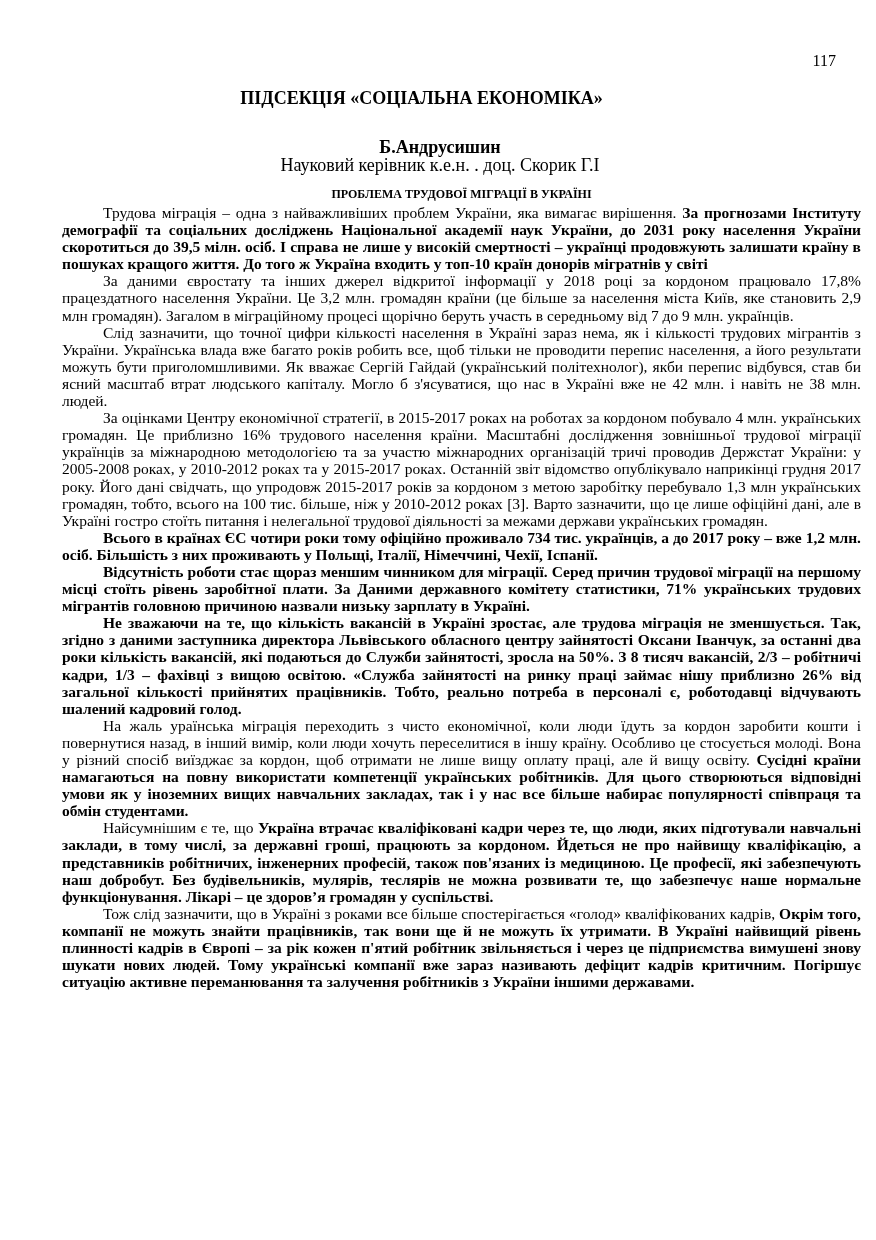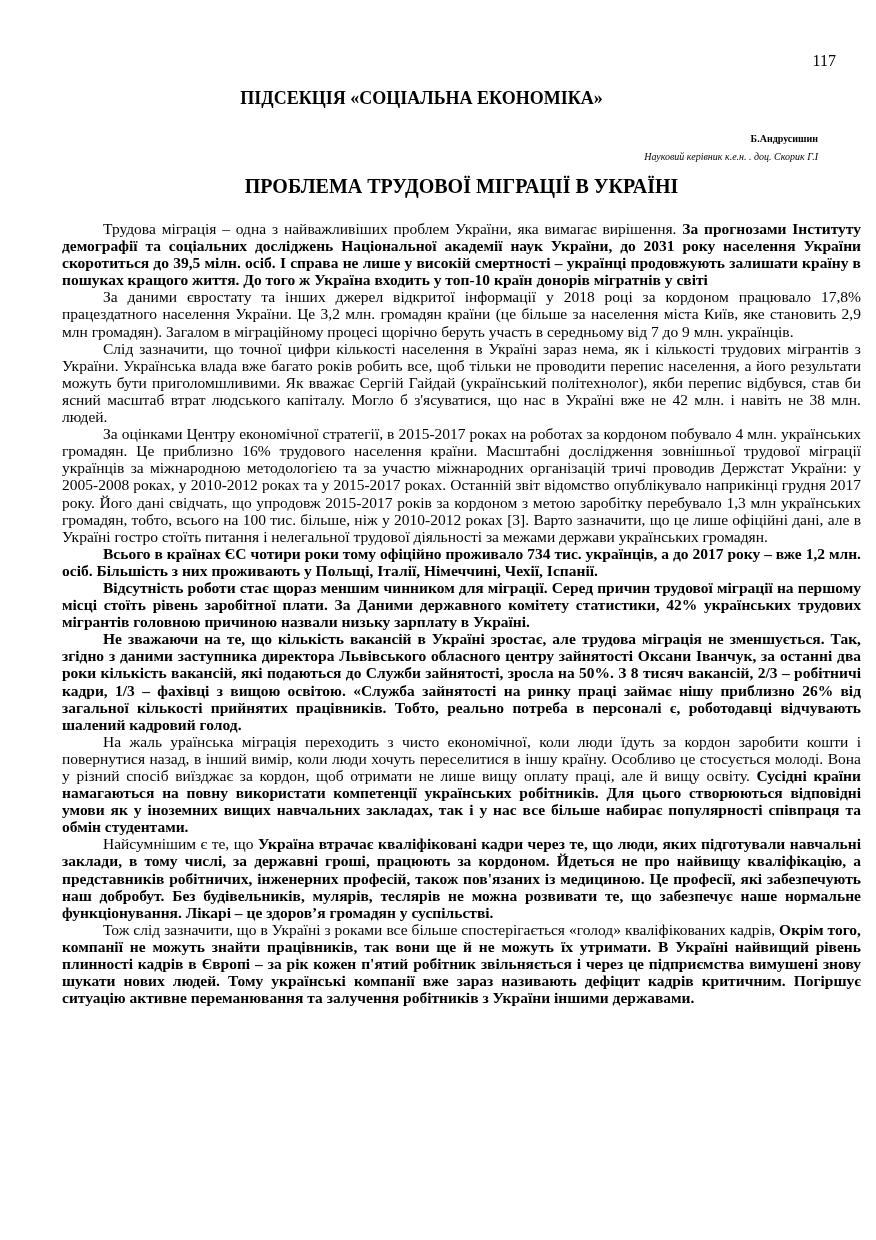--- a/index.html
+++ b/index.html
@@ -31,38 +31,37 @@
   }
   .section-title {
     margin: 88px 80px 0 0;
     text-align: center;
     font-weight: 700;
     font-size: 18px;
     line-height: 20px;
     white-space: nowrap;
   }
   .byline {
-    margin-top: 22px;
+    margin-top: 30px;
     padding-right: 43px;
-    text-align: right;
-    font-size: 10px;
+    text-align: center;
+    font-size: 18px;
     line-height: 18px;
   }
   .byline .author { font-weight: 700; }
-  .byline .supervisor { font-style: italic; }
+  .byline .supervisor { }
   .article-title {
     margin: 10px 0 0 0;
     text-align: center;
     font-weight: 700;
-    font-size: 20px;
+    font-size: 12px;
     line-height: 20px;
     white-space: nowrap;
   }
   .body-text {
-    margin-top: 24px;
     font-size: 15.5px;
     line-height: 17.1px;
     text-align: justify;
   }
   .body-text p {
     margin: 0;
     padding: 0;
     text-indent: 41px;
   }
   .body-text b { font-weight: 700; }
@@ -82,20 +81,20 @@
     </div>
 
     <div class="article-title">ПРОБЛЕМА ТРУДОВОЇ МІГРАЦІЇ В УКРАЇНІ</div>
 
     <div class="body-text">
         <p><span>Трудова міграція – одна з найважливіших проблем України, яка вимагає вирішення. </span><b>За прогнозами Інституту демографії та соціальних досліджень Національної академії наук України, до 2031 року населення України скоротиться до 39,5 мілн. осіб. І справа не лише у високій смертності – українці продовжують залишати країну в пошуках кращого життя. До того ж Україна входить у топ-10 країн донорів мігратнів у світі</b></p>
         <p><span>За даними євростату та інших джерел відкритої інформації у 2018 році за кордоном працювало 17,8% працездатного населення України. Це 3,2 млн. громадян країни (це більше за населення міста Київ, яке становить 2,9 млн громадян). Загалом в міграційному процесі щорічно беруть участь в середньому від 7 до 9 млн. українців.</span></p>
         <p><span>Слід зазначити, що точної цифри кількості населення в Україні зараз нема, як і кількості трудових мігрантів з України. Українська влада вже багато років робить все, щоб тільки не проводити перепис населення, а його результати можуть бути приголомшливими. Як вважає Сергій Гайдай (український політехнолог), якби перепис відбувся, став би ясний масштаб втрат людського капіталу. Могло б з'ясуватися, що нас в Україні вже не 42 млн. і навіть не 38 млн. людей.</span></p>
         <p><span>За оцінками Центру економічної стратегії, в 2015-2017 роках на роботах за кордоном побувало 4 млн. українських громадян. Це приблизно 16% трудового населення країни. Масштабні дослідження зовнішньої трудової міграції українців за міжнародною методологією та за участю міжнародних організацій тричі проводив Держстат України: у 2005-2008 роках, у 2010-2012 роках та у 2015-2017 роках. Останній звіт відомство опублікувало наприкінці грудня 2017 року. Його дані свідчать, що упродовж 2015-2017 років за кордоном з метою заробітку перебувало 1,3 млн українських громадян, тобто, всього на 100 тис. більше, ніж у 2010-2012 роках [3]. Варто зазначити, що це лише офіційні дані, але в Україні гостро стоїть питання і нелегальної трудової діяльності за межами держави українських громадян.</span></p>
         <p><b>Всього в країнах ЄС чотири роки тому офіційно проживало 734 тис. українців, а до 2017 року – вже 1,2 млн. осіб. Більшість з них проживають у Польщі, Італії, Німеччині, Чехії, Іспанії.</b></p>
-        <p><b>Відсутність роботи стає щораз меншим чинником для міграції. Серед причин трудової міграції на першому місці стоїть рівень заробітної плати. За Даними державного комітету статистики, 42% українських трудових мігрантів головною причиною назвали низьку зарплату в Україні.</b></p>
+        <p><b>Відсутність роботи стає щораз меншим чинником для міграції. Серед причин трудової міграції на першому місці стоїть рівень заробітної плати. За Даними державного комітету статистики, 71% українських трудових мігрантів головною причиною назвали низьку зарплату в Україні.</b></p>
         <p><b>Не зважаючи на те, що кількість вакансій в Україні зростає, але трудова міграція не зменшується. Так, згідно з даними заступника директора Львівського обласного центру зайнятості Оксани Іванчук, за останні два роки кількість вакансій, які подаються до Служби зайнятості, зросла на 50%. З 8 тисяч вакансій, 2/3 – робітничі кадри, 1/3 – фахівці з вищою освітою. «Служба зайнятості на ринку праці займає нішу приблизно 26% від загальної кількості прийнятих працівників. Тобто, реально потреба в персоналі є, роботодавці відчувають шалений кадровий голод.</b></p>
         <p><span>На жаль ураїнська міграція переходить з чисто економічної, коли люди їдуть за кордон заробити кошти і повернутися назад, в інший вимір, коли люди хочуть переселитися в іншу країну. Особливо це стосується молоді. Вона у різний спосіб виїзджає за кордон, щоб отримати не лише вищу оплату праці, але й вищу освіту. </span><b>Сусідні країни намагаються на повну використати компетенції українських робітників. Для цього створюються відповідні умови як у іноземних вищих навчальних закладах, так і у нас все більше набирає популярності співпраця та обмін студентами.</b></p>
         <p><span>Найсумнішим є те, що </span><b>Україна втрачає кваліфіковані кадри через те, що люди, яких підготували навчальні заклади, в тому числі, за державні гроші, працюють за кордоном. Йдеться не про найвищу кваліфікацію, а представників робітничих, інженерних професій, також пов'язаних із медициною. Це професії, які забезпечують наш добробут. Без будівельників, мулярів, теслярів не можна розвивати те, що забезпечує наше нормальне функціонування. Лікарі – це здоров’я громадян у суспільстві.</b></p>
         <p><span>Тож слід зазначити, що в Україні з роками все більше спостерігається «голод» кваліфікованих кадрів, </span><b>Окрім того, компанії не можуть знайти працівників, так вони ще й не можуть їх утримати. В Україні найвищий рівень плинності кадрів в Європі – за рік кожен п'ятий робітник звільняється і через це підприємства вимушені знову шукати нових людей. Тому українські компанії вже зараз називають дефіцит кадрів критичним. Погіршує ситуацію активне переманювання та залучення робітників з України іншими державами.</b></p>
       </div>
   </div>
 </div>
 
 </body></html>

